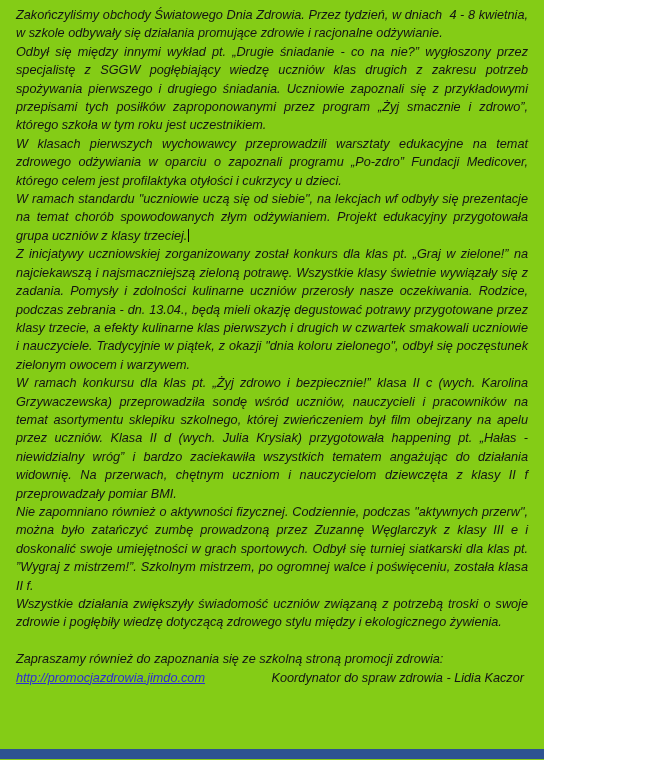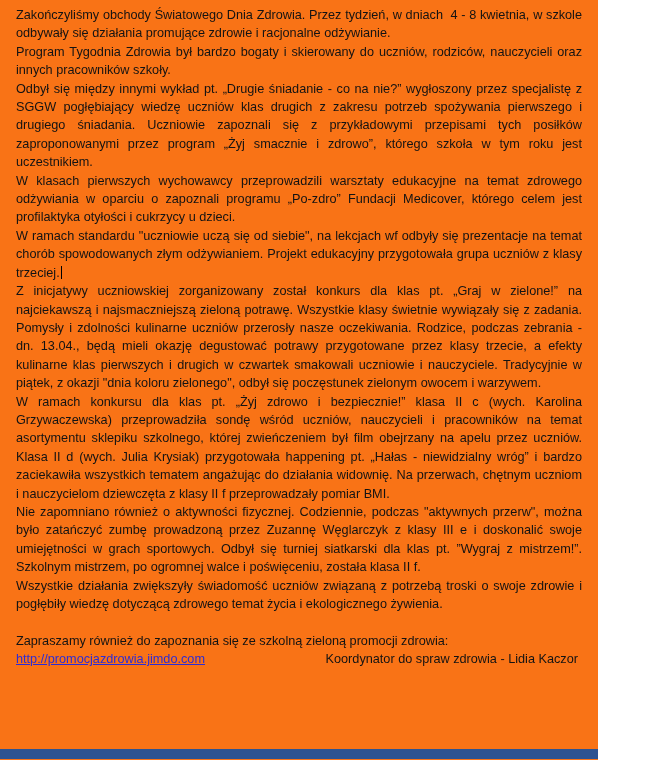--- a/index.html
+++ b/index.html
@@ -2,28 +2,29 @@
 <html><head>
 <meta charset="utf-8">
 <style>
   html, body {
     margin: 0;
     padding: 0;
     background: #ffffff;
   }
   .page {
     position: relative;
-    width: 598px;
+    width: 544px;
     height: 760px;
-    background: #f97316;
+    background: #84cc16;
     overflow: hidden;
     font-family: "Liberation Sans", "DejaVu Sans", sans-serif;
     font-size: 12.7px;
     line-height: 18.4px;
     color: #131313;
+    font-style: italic;
   }
   .body-text {
     padding: 6px 16px 0 16px;
   }
   .body-text p {
     margin: 0;
     text-align: justify;
   }
   p.closing {
     margin-top: 18.4px;
@@ -59,28 +60,27 @@
     height: 10px;
     background: #2d5391;
   }
 </style>
 </head>
 <body>
 
 <div class="page">
   <div class="body-text">
     <p>Zakończyliśmy obchody Światowego Dnia Zdrowia. Przez tydzień, w dniach&nbsp;&nbsp;4 - 8 kwietnia, w szkole odbywały się działania promujące zdrowie i racjonalne odżywianie.</p>
-    <p>Program Tygodnia Zdrowia był bardzo bogaty i skierowany do uczniów, rodziców, nauczycieli oraz innych pracowników szkoły.</p>
     <p>Odbył się między innymi wykład pt. „Drugie śniadanie - co na nie?” wygłoszony przez specjalistę z SGGW pogłębiający wiedzę uczniów klas drugich z zakresu potrzeb spożywania pierwszego i drugiego śniadania. Uczniowie zapoznali się z przykładowymi przepisami tych posiłków zaproponowanymi przez program „Żyj smacznie i zdrowo”, którego szkoła w tym roku jest uczestnikiem.</p>
     <p>W klasach pierwszych wychowawcy przeprowadzili warsztaty edukacyjne na temat zdrowego odżywiania w oparciu o zapoznali programu „Po-zdro” Fundacji Medicover, którego celem jest profilaktyka otyłości i cukrzycy u dzieci.</p>
     <p><span>W ramach standardu "uczniowie uczą się od siebie", na lekcjach wf odbyły się prezentacje na temat chorób spowodowanych złym odżywianiem. Projekt edukacyjny przygotowała grupa uczniów z klasy trzeciej.</span><span class="caret"></span></p>
     <p>Z inicjatywy uczniowskiej zorganizowany został konkurs dla klas pt. „Graj w zielone!” na najciekawszą i najsmaczniejszą zieloną potrawę. Wszystkie klasy świetnie wywiązały się z zadania. Pomysły i zdolności kulinarne uczniów przerosły nasze oczekiwania. Rodzice, podczas zebrania - dn. 13.04., będą mieli okazję degustować potrawy przygotowane przez klasy trzecie, a efekty kulinarne klas pierwszych i drugich w czwartek smakowali uczniowie i nauczyciele. Tradycyjnie w piątek, z okazji "dnia koloru zielonego", odbył się poczęstunek zielonym owocem i warzywem.</p>
     <p>W ramach konkursu dla klas pt. „Żyj zdrowo i bezpiecznie!” klasa II c (wych. Karolina Grzywaczewska) przeprowadziła sondę wśród uczniów, nauczycieli i pracowników na temat asortymentu sklepiku szkolnego, której zwieńczeniem był film obejrzany na apelu przez uczniów. Klasa II d (wych. Julia Krysiak) przygotowała happening pt. „Hałas - niewidzialny wróg” i bardzo zaciekawiła wszystkich tematem angażując do działania widownię. Na przerwach, chętnym uczniom i nauczycielom dziewczęta z klasy II f przeprowadzały pomiar BMI.</p>
     <p>Nie zapomniano również o aktywności fizycznej. Codziennie, podczas "aktywnych przerw", można było zatańczyć zumbę prowadzoną przez Zuzannę Węglarczyk z klasy III e i doskonalić swoje umiejętności w grach sportowych. Odbył się turniej siatkarski dla klas pt. ”Wygraj z mistrzem!”. Szkolnym mistrzem, po ogromnej walce i poświęceniu, została klasa II f.</p>
-    <p>Wszystkie działania zwiększyły świadomość uczniów związaną z potrzebą troski o swoje zdrowie i pogłębiły wiedzę dotyczącą zdrowego temat życia i ekologicznego żywienia.</p>
-    <p class="closing">Zapraszamy również do zapoznania się ze szkolną zieloną promocji zdrowia:</p>
+    <p>Wszystkie działania zwiększyły świadomość uczniów związaną z potrzebą troski o swoje zdrowie i pogłębiły wiedzę dotyczącą zdrowego stylu między i ekologicznego żywienia.</p>
+    <p class="closing">Zapraszamy również do zapoznania się ze szkolną stroną promocji zdrowia:</p>
     <div class="footer-row">
       <a href="#" class="link">http://promocjazdrowia.jimdo.com</a>
       <span class="signature">Koordynator do spraw zdrowia - Lidia Kaczor</span>
     </div>
   </div>
   <div class="accent-bar"></div>
 </div>
 
 </body></html>

